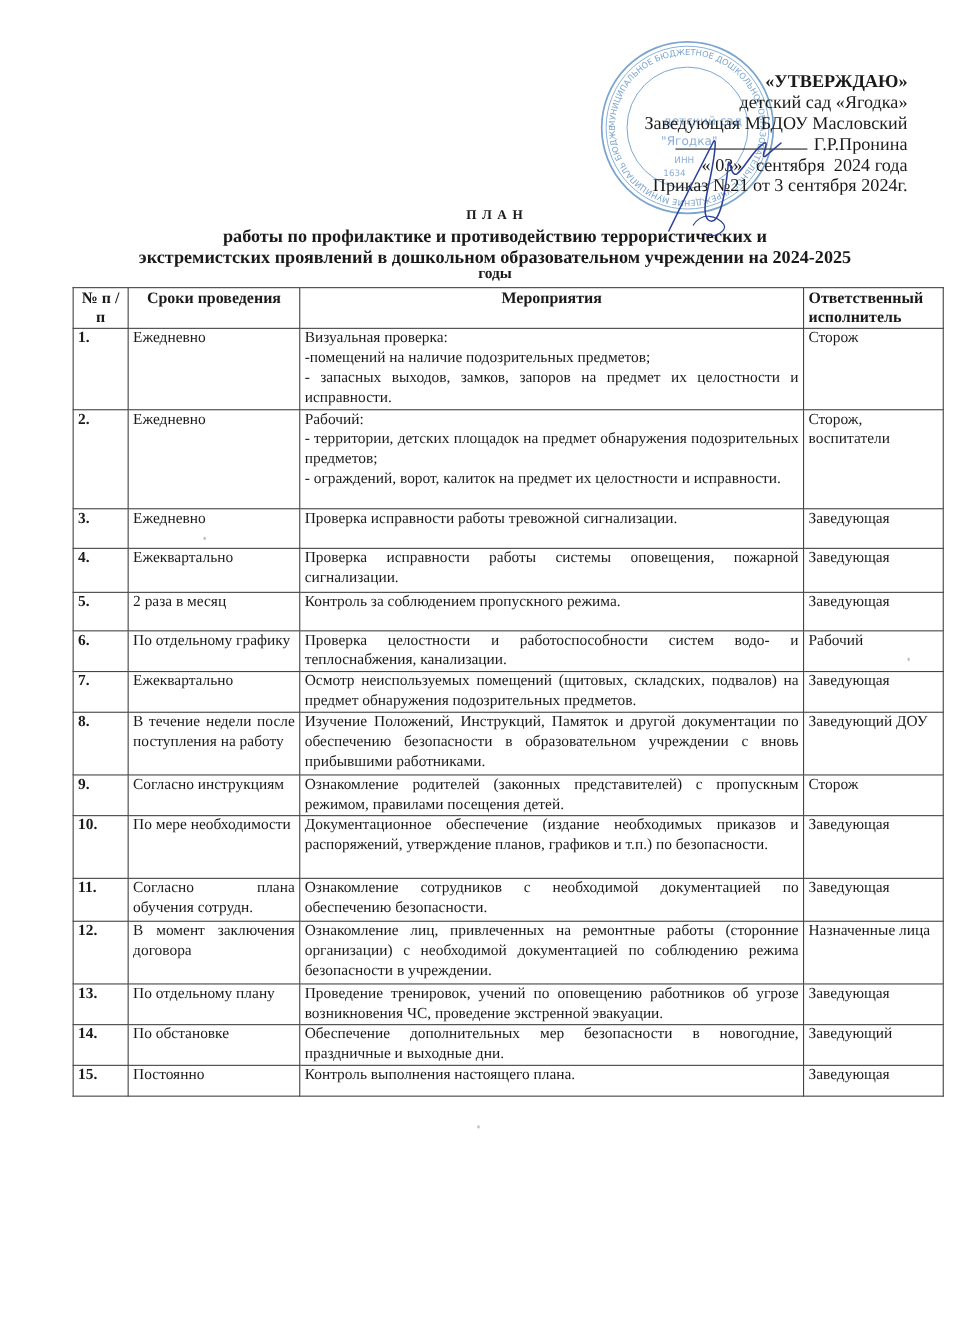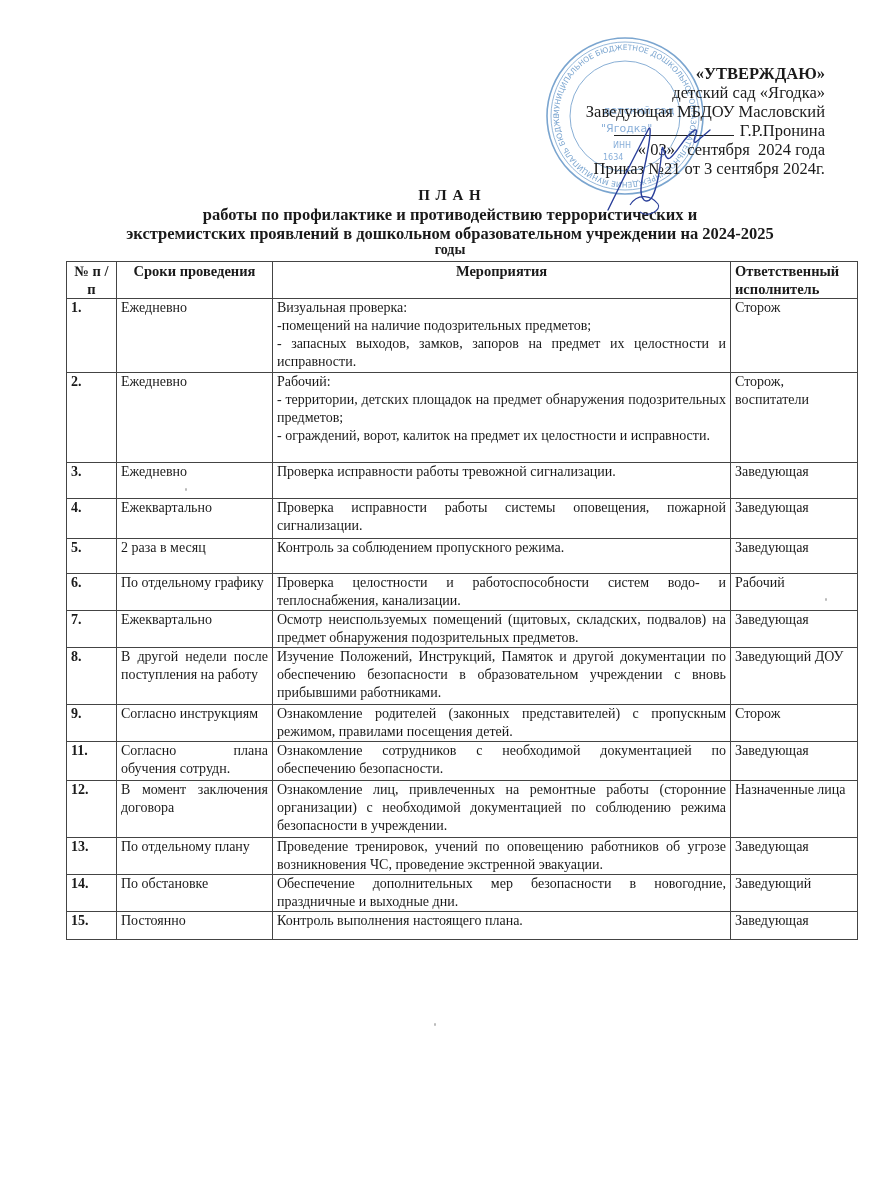--- a/index.html
+++ b/index.html
@@ -9,21 +9,21 @@
     }
     .approve {
       position: absolute; right: 48px; top: 64px; text-align: right;
       font-size: 16.5px; line-height: 19px; z-index: 2;
     }
     .approve .t-bold { font-weight: bold; }
     .approve .sig-line { display: inline-block; width: 120px; border-bottom: 1px solid #222; margin-right: 6px; height: 12px; vertical-align: baseline; }
     .stamp { position: absolute; left: 545px; top: 36px; width: 160px; height: 160px; z-index: 1; opacity: 0.8; }
     .signature { position: absolute; left: 600px; top: 100px; width: 120px; height: 120px; z-index: 3; }
     .title-block { position: absolute; left: 100px; width: 700px; top: 186px; text-align: center; font-weight: bold; z-index: 2; }
-    .title-block .t1 { font-size: 15px; line-height: 19px; letter-spacing: 1px; font-family: Liberation Serif, serif; }
+    .title-block .t1 { font-size: 12px; line-height: 19px; letter-spacing: 1px; font-family: Liberation Serif, serif; }
     .title-block .t2 { font-size: 16.5px; line-height: 19px; }
     .title-block .t3 { font-size: 16.5px; line-height: 19px; margin-left: -40px; margin-right: -40px; }
     .title-block .t4 { font-size: 14px; line-height: 14px; }
     table.plan {
       position: absolute; left: 66px; top: 261px; width: 792px; border-collapse: collapse;
       font-size: 14px; line-height: 18px;
     }
     table.plan td, table.plan th { border: 1.2px solid #444; vertical-align: top; padding: 0 4px; }
     table.plan th { font-weight: bold; font-size: 14.5px; }
     th.c-num { width: 41px; text-align: center; }
@@ -140,33 +140,41 @@
       <tr style="height: 37px;">
         <td class="num">7.</td>
         <td class="term">Ежеквартально</td>
         <td class="act">
           <span class="act-line">Осмотр неиспользуемых помещений (щитовых, складских, подвалов) на предмет обнаружения подозрительных предметов.</span>
         </td>
         <td class="resp">Заведующая</td>
       </tr>
       <tr style="height: 57px;">
         <td class="num">8.</td>
-        <td class="term">В другой недели после поступления на работу</td>
+        <td class="term">В течение недели после поступления на работу</td>
         <td class="act">
           <span class="act-line">Изучение Положений, Инструкций, Памяток и другой документации по обеспечению безопасности в образовательном учреждении с вновь прибывшими работниками.</span>
         </td>
         <td class="resp">Заведующий ДОУ</td>
       </tr>
       <tr style="height: 37px;">
         <td class="num">9.</td>
         <td class="term">Согласно инструкциям</td>
         <td class="act">
           <span class="act-line"> Ознакомление родителей (законных представителей)  с пропускным режимом, правилами посещения  детей.</span>
         </td>
         <td class="resp"> Сторож</td>
+      </tr>
+      <tr style="height: 57px;">
+        <td class="num">10.</td>
+        <td class="term">По мере необходимости</td>
+        <td class="act">
+          <span class="act-line">Документационное обеспечение (издание необходимых приказов и распоряжений, утверждение планов, графиков и т.п.) по безопасности.</span>
+        </td>
+        <td class="resp">Заведующая</td>
       </tr>
       <tr style="height: 39px;">
         <td class="num">11.</td>
         <td class="term">Согласно плана обучения сотрудн.</td>
         <td class="act">
           <span class="act-line">Ознакомление сотрудников с необходимой документацией по обеспечению безопасности.</span>
         </td>
         <td class="resp">Заведующая</td>
       </tr>
       <tr style="height: 57px;">

